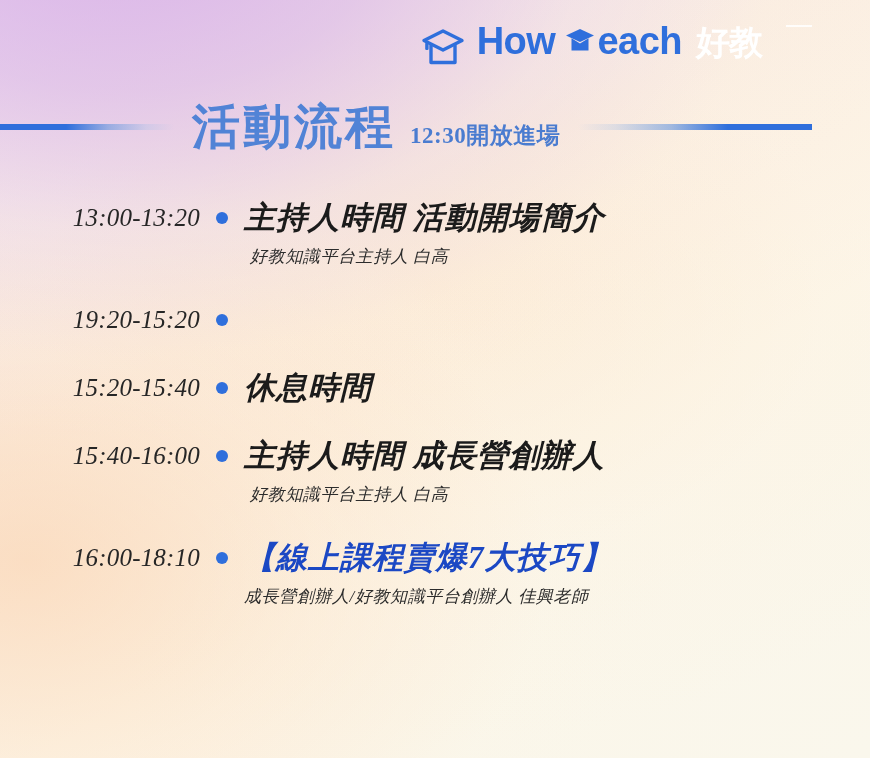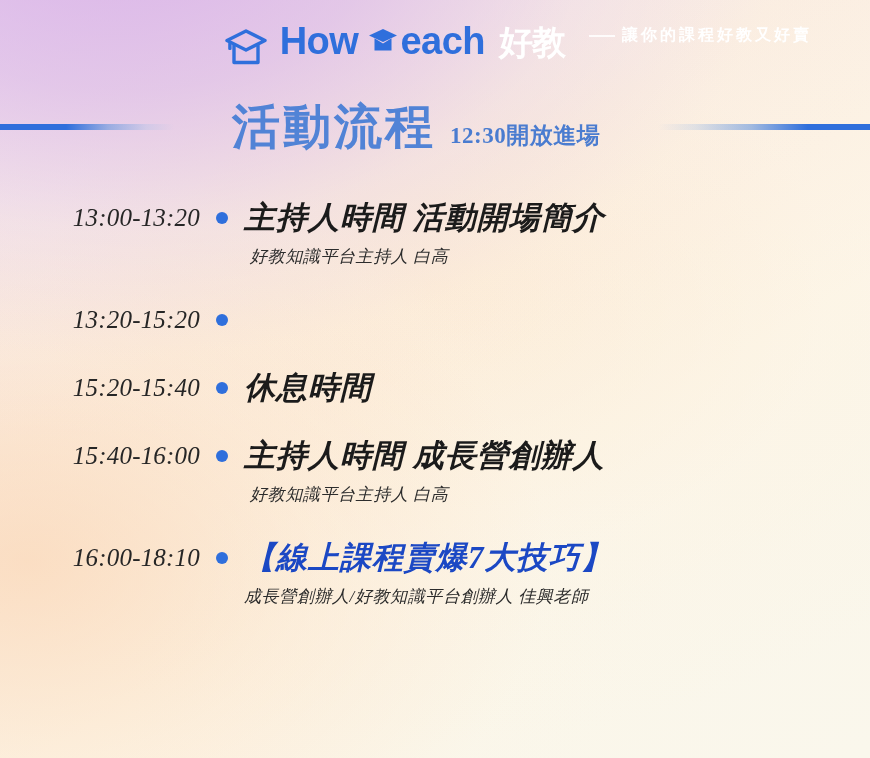--- a/index.html
+++ b/index.html
@@ -105,21 +105,20 @@
 
   
   .heading-band {
     position: absolute;
     top: 96px;
     left: 0;
     width: 734px;
     height: 62px;
     display: flex;
     align-items: center;
-    gap: 40px;
   }
   .rule {
     height: 6px;
     flex: none;
   }
   .rule-left {
     width: 174px;
     background: linear-gradient(90deg, #2f6fdc 0%, #2f6fdc 38%, rgba(104,151,222,0.62) 62%, rgba(160,190,232,0.30) 84%, rgba(190,210,235,0) 100%);
   }
   .rule-right {
@@ -244,21 +243,20 @@
           <svg viewBox="0 0 30 30" width="30" height="30" aria-hidden="true">
             <path d="M15 3 L29 9.5 L15 16 L1 9.5 Z" fill="#2f6fdc"></path>
             <path d="M6.5 12.2 L6.5 24.5 L23.5 24.5 L23.5 12.2 L15 17.6 Z" fill="#2f6fdc"></path>
           </svg>
         </span>
         <span class="logo-each">each</span>
         <span class="logo-cn">好教</span>
       </span>
       <span class="logo-tagline-row">
         <span class="logo-tagline-dash"></span>
-        <span class="logo-tagline">讓你的課程好教又好賣</span>
       </span>
     </span>
   </div>
 
   <div class="heading-band">
     <span class="rule rule-left"></span>
     <span class="heading-center">
       <span class="heading-title">活動流程</span>
       <span class="heading-sub">12:30開放進場</span>
     </span>
@@ -272,21 +270,21 @@
       <div class="bullet-col">
         <span class="bullet-dot"></span>
       </div>
       <div class="text-col">
         <div class="sched-title">主持人時間 活動開場簡介</div>
         <div class="sched-sub">好教知識平台主持人 白高</div>
       </div>
     </div>
 
     <div class="sched-row">
-      <div class="time-col">13:20-15:20</div>
+      <div class="time-col">19:20-15:20</div>
       <div class="bullet-col">
         <span class="bullet-dot"></span>
       </div>
     </div>
 
     <div class="sched-row">
       <div class="time-col">15:20-15:40</div>
       <div class="bullet-col">
         <span class="bullet-dot"></span>
       </div>

